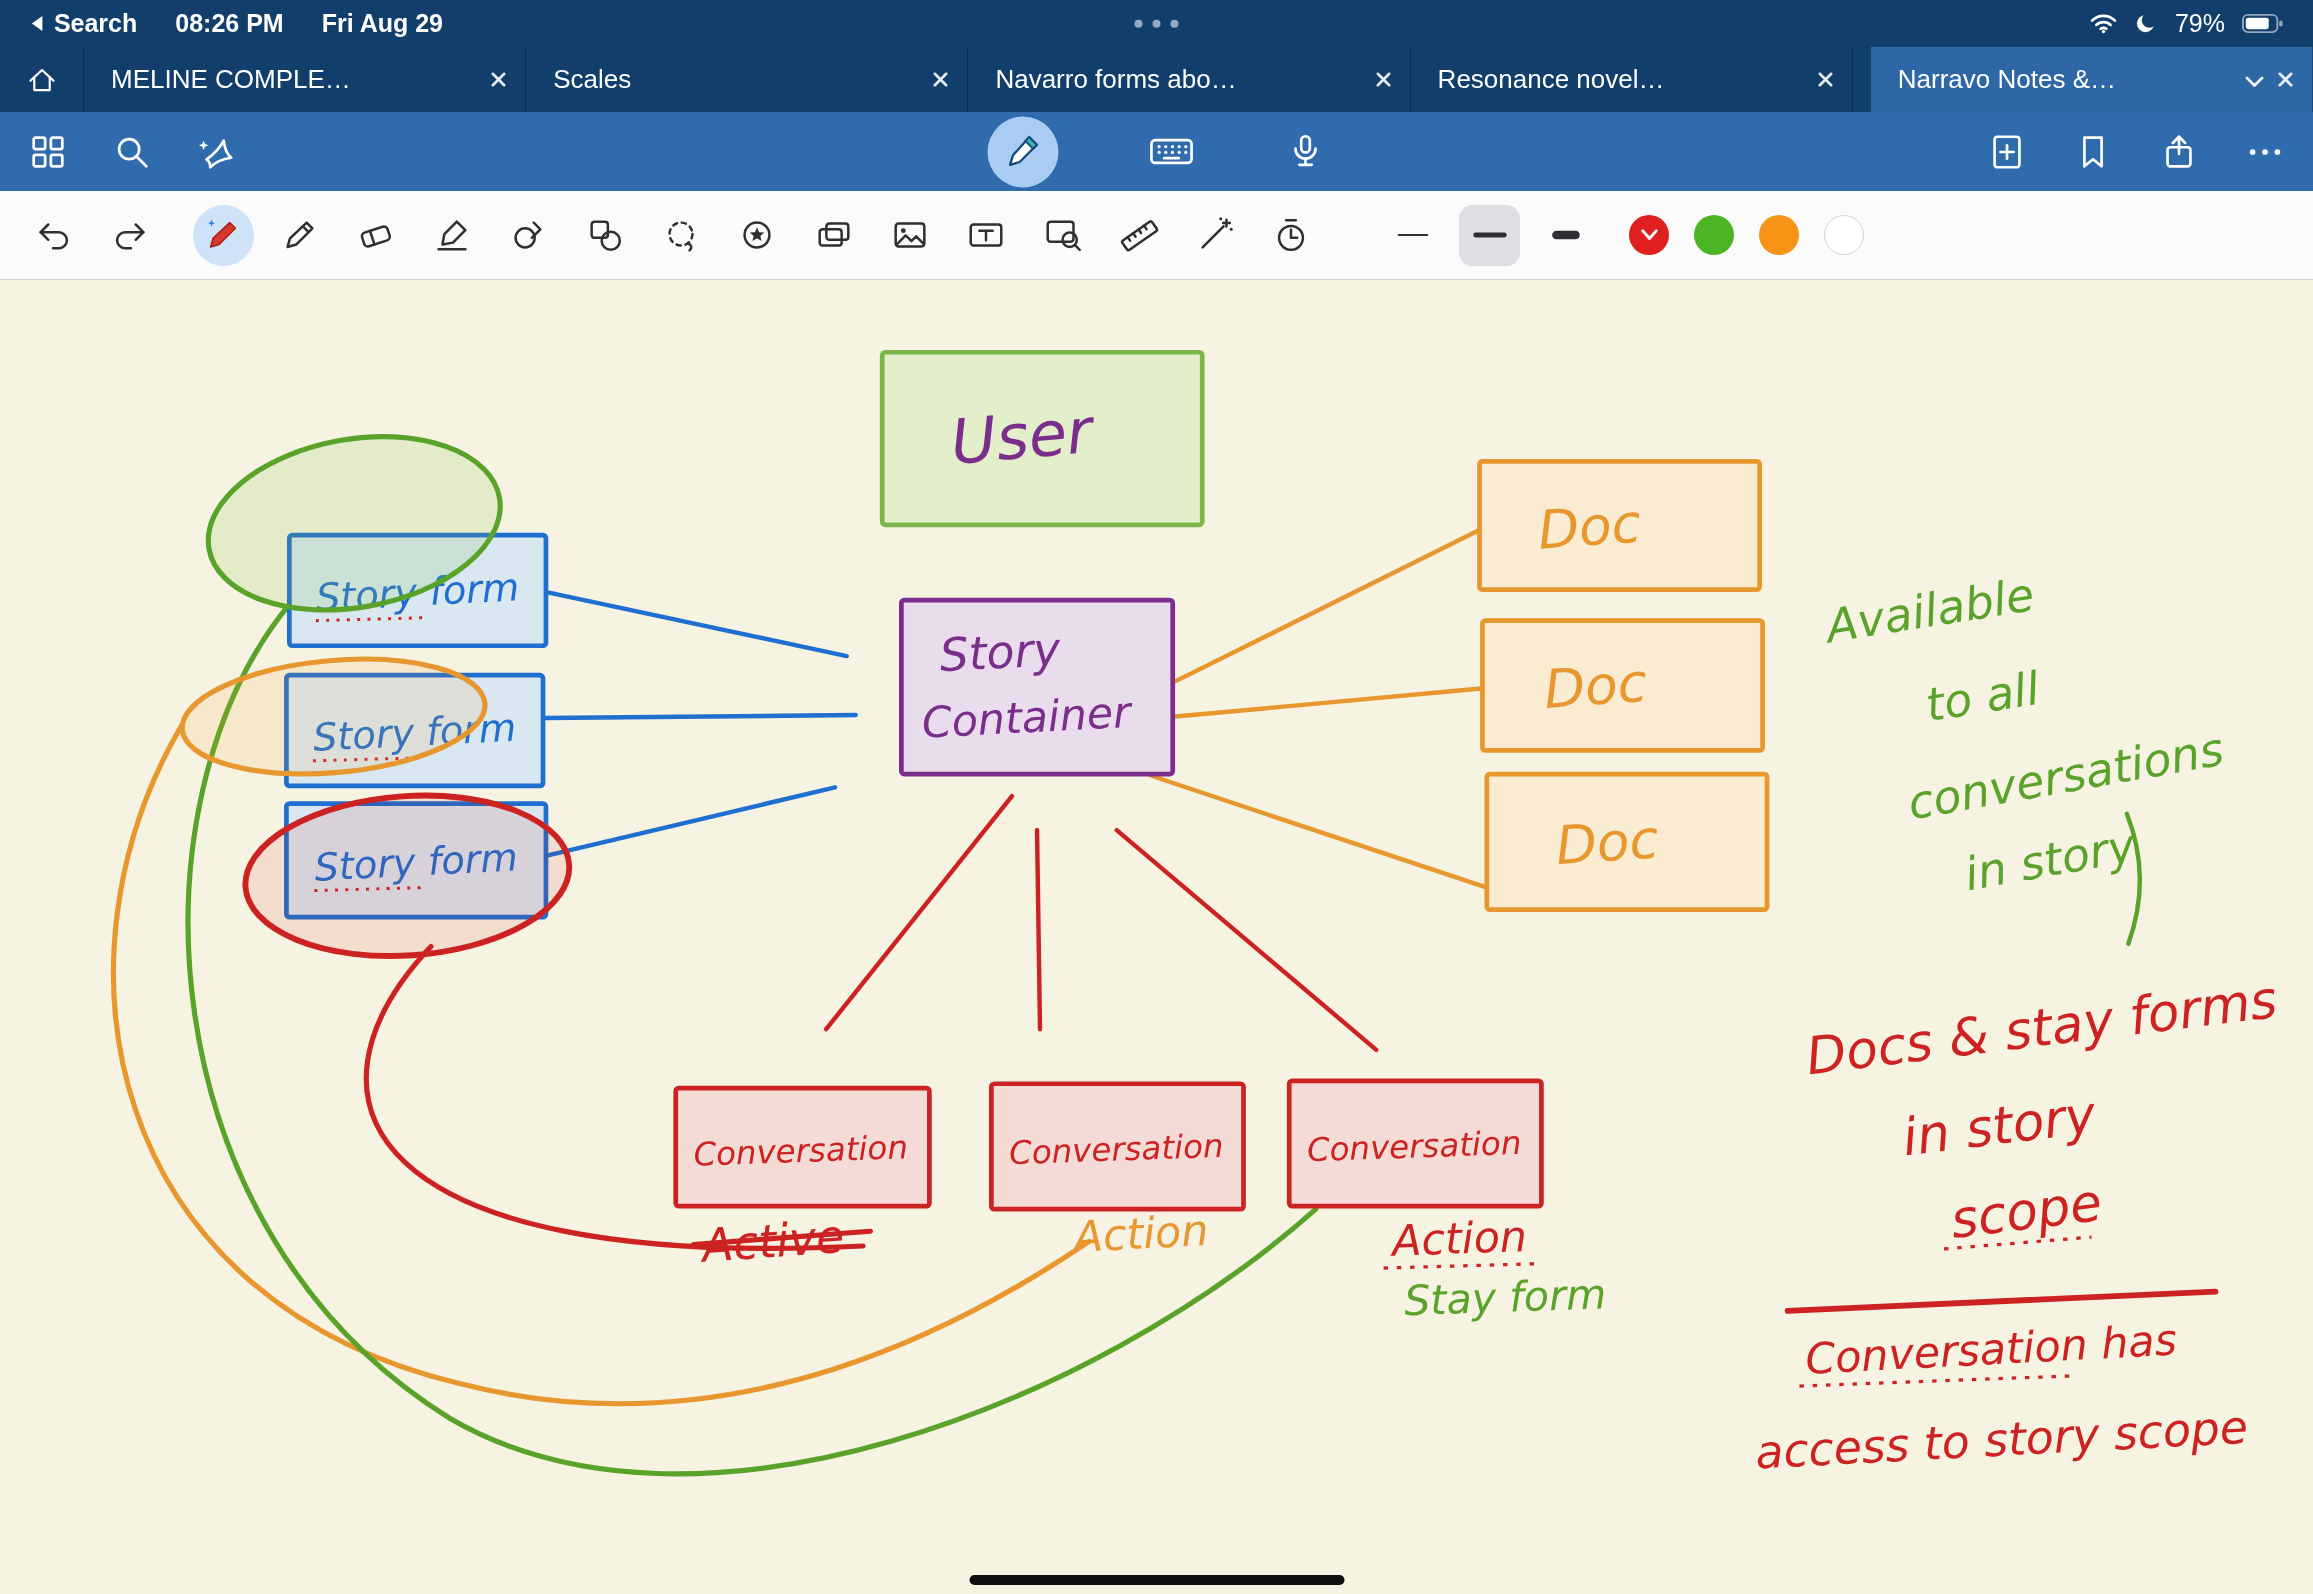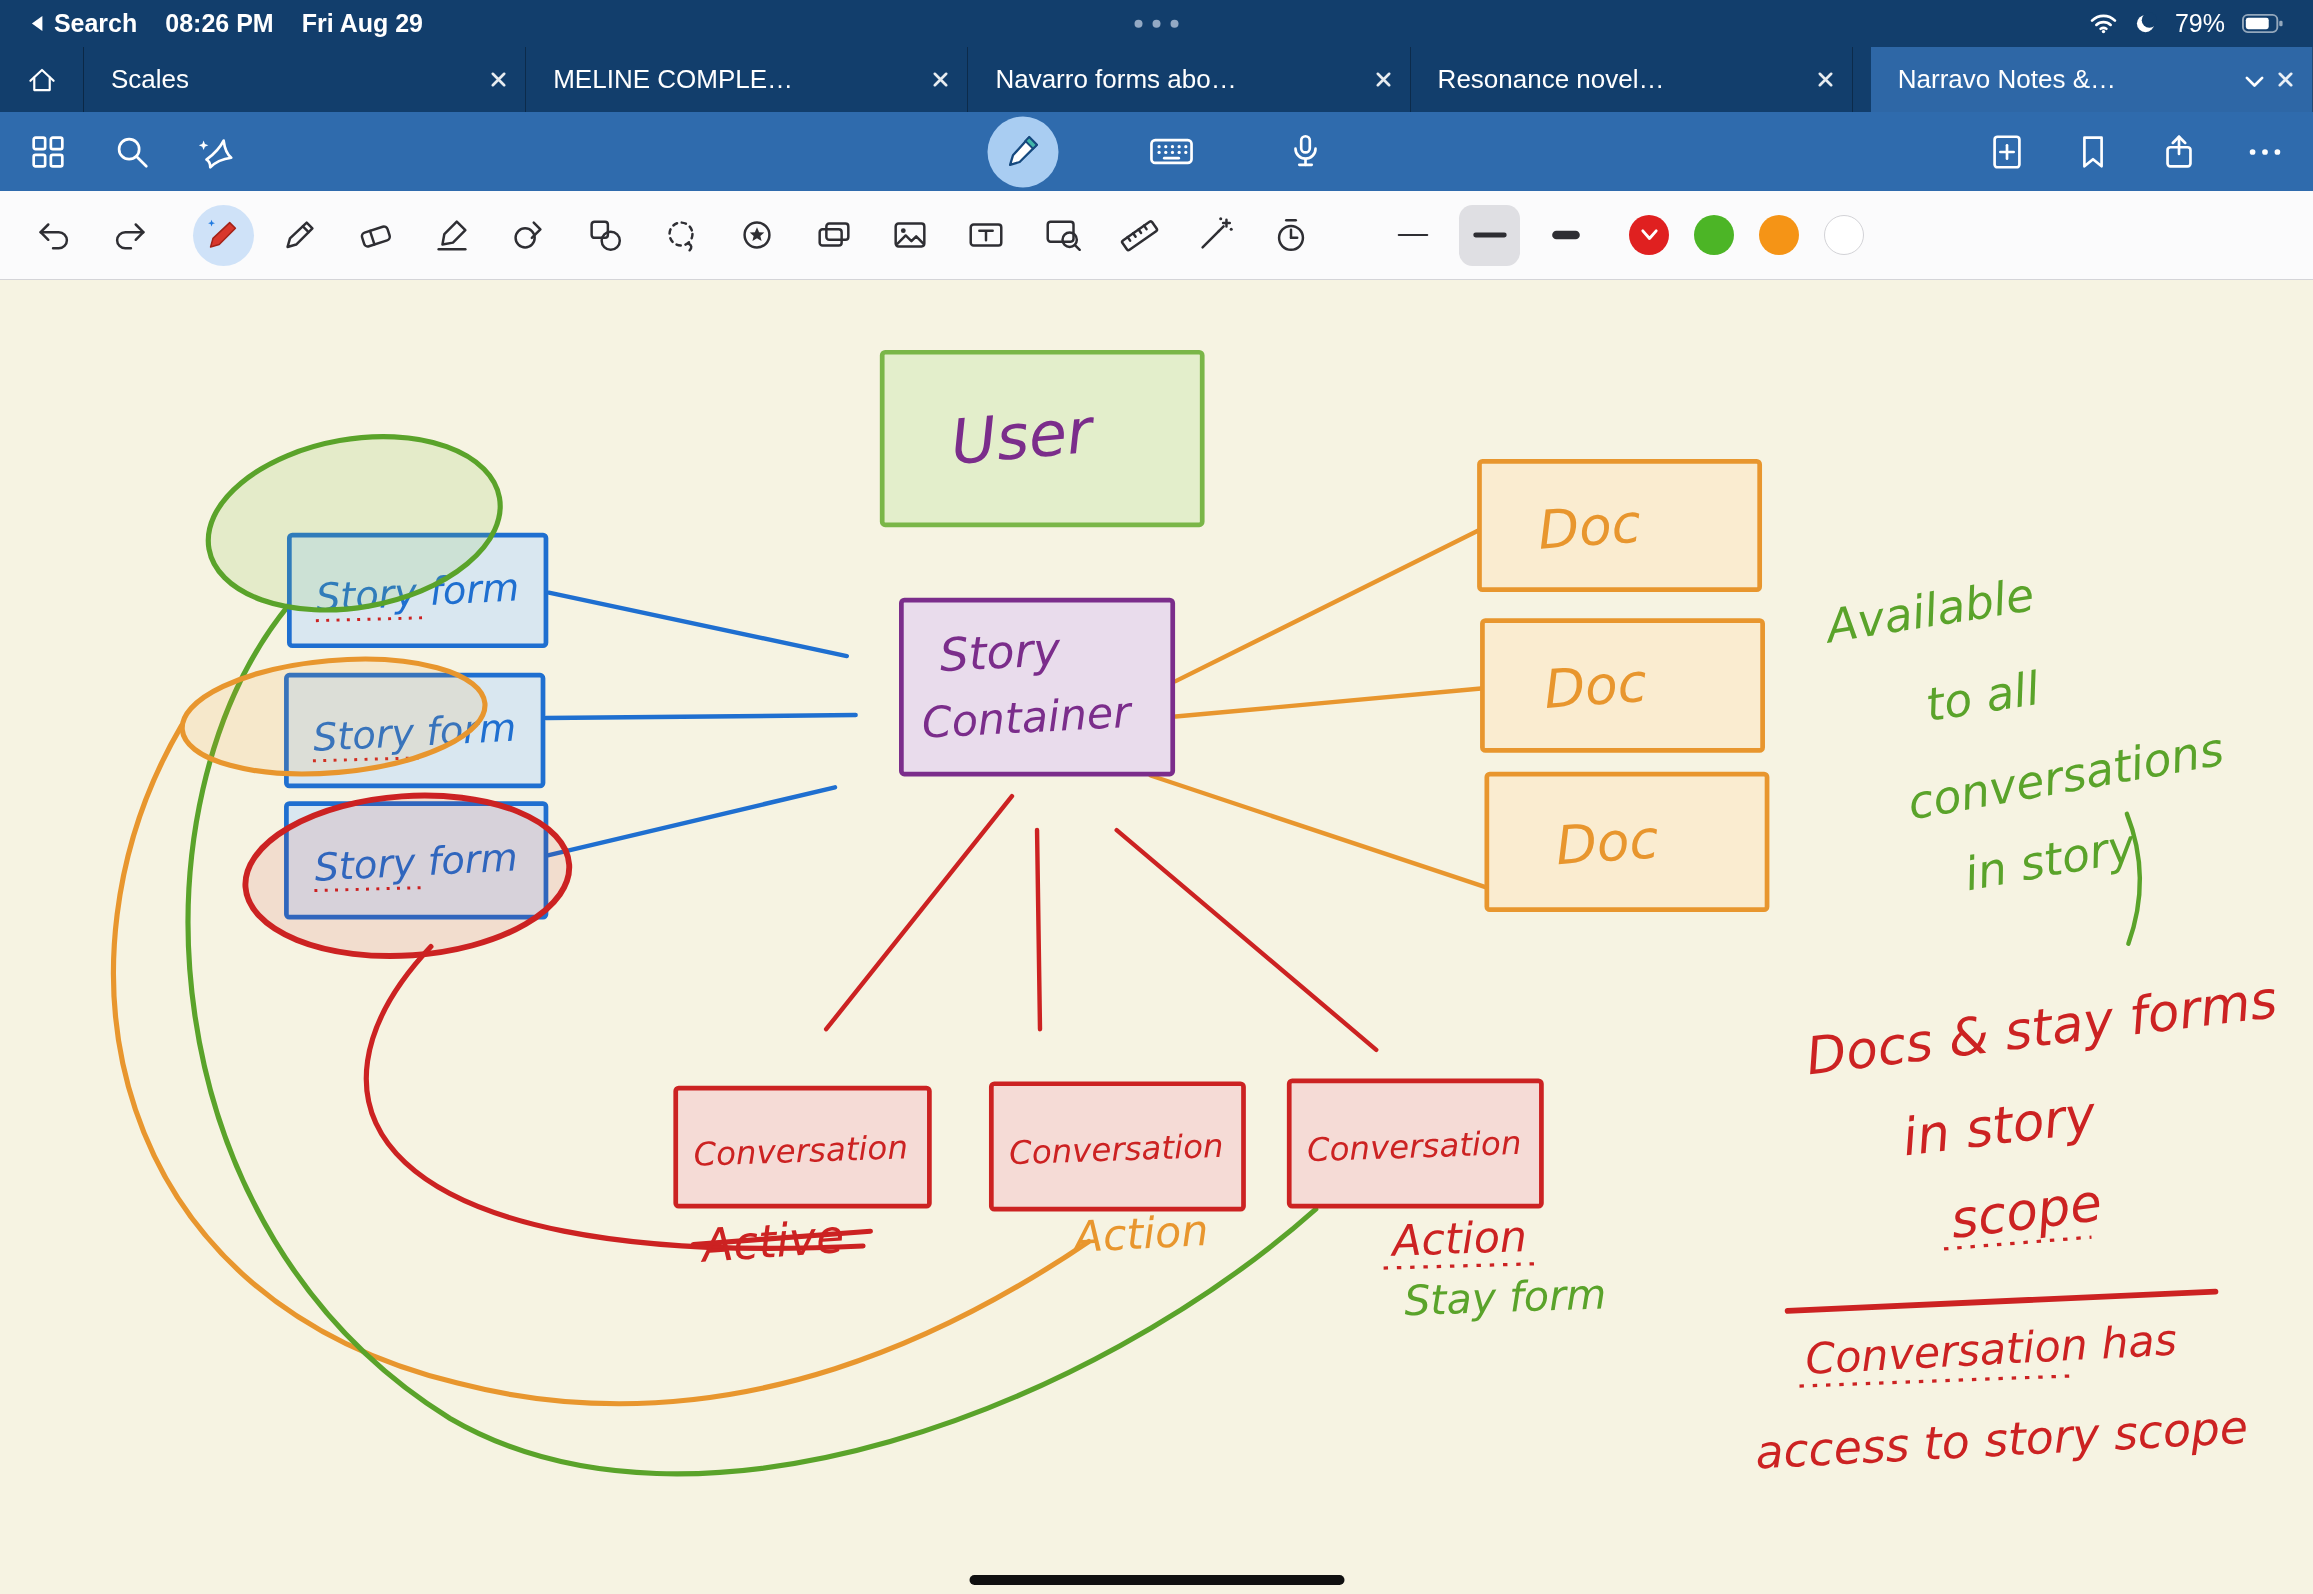--- a/index.html
+++ b/index.html
@@ -3,21 +3,21 @@
 <meta charset="utf-8">
 <style>
   * { margin:0; padding:0; box-sizing:border-box; }
   html,body { width:2313px; height:1594px; }
   body { font-family:"Liberation Sans","DejaVu Sans",sans-serif; overflow:hidden; background:#000; }
   .screen { position:relative; width:2313px; height:1594px; background:var(--c-canvas,#f6f3e2); }
 
   
   .status-bar { height:47px; background:var(--c-navy,#123e6c); color:#fff; display:flex; align-items:center;
                 justify-content:space-between; padding:0 29px; font-size:25px; font-weight:700; position:relative; }
-  .sb-left { display:flex; gap:28px; align-items:center; }
+  .sb-left { display:flex; gap:38px; align-items:center; }
   .sb-back { display:flex; gap:9.6px; align-items:center; }
   .sb-center { position:absolute; left:50%; top:50%; transform:translate(-50%,-50%); display:flex; gap:9.6px; }
   .sb-dot { width:8.6px; height:8.6px; border-radius:50%; background:#93a9c4; }
   .sb-right { display:flex; gap:17px; align-items:center; font-weight:400; }
 
   
   .tab-bar { height:65px; background:var(--c-navy,#123e6c); display:flex; }
   .home-btn { width:84px; flex:0 0 84px; display:flex; align-items:center; justify-content:center;
               border-right:1px solid rgba(0,0,0,.35); }
   .tab { flex:1; min-width:0; display:flex; align-items:center; gap:11.5px; padding:0 17px 0 27px; color:#fff;
@@ -111,29 +111,29 @@
 
   <div class="tab-bar">
     <div class="home-btn">
       <svg width="34" height="34" viewBox="0 0 44 44">
         <path class="wic" d="M7 23 L22 9 L37 23"></path>
           <path class="wic" d="M12 19 V35 H32 V19"></path>
       </svg>
     </div>
 
     <div class="tab">
-      <span class="tab-label">Scales</span>
+      <span class="tab-label">MELINE COMPLE…</span>
       <span class="tab-close">
         <svg width="19" height="19" viewBox="0 0 20 20">
             <path class="wic" d="M4 4 L16 16 M16 4 L4 16"></path>
           </svg>
       </span>
     </div>
     <div class="tab">
-      <span class="tab-label">MELINE COMPLE…</span>
+      <span class="tab-label">Scales</span>
       <span class="tab-close">
         <svg width="19" height="19" viewBox="0 0 20 20">
             <path class="wic" d="M4 4 L16 16 M16 4 L4 16"></path>
           </svg>
       </span>
     </div>
     <div class="tab">
       <span class="tab-label">Navarro forms abo…</span>
       <span class="tab-close">
         <svg width="19" height="19" viewBox="0 0 20 20">

